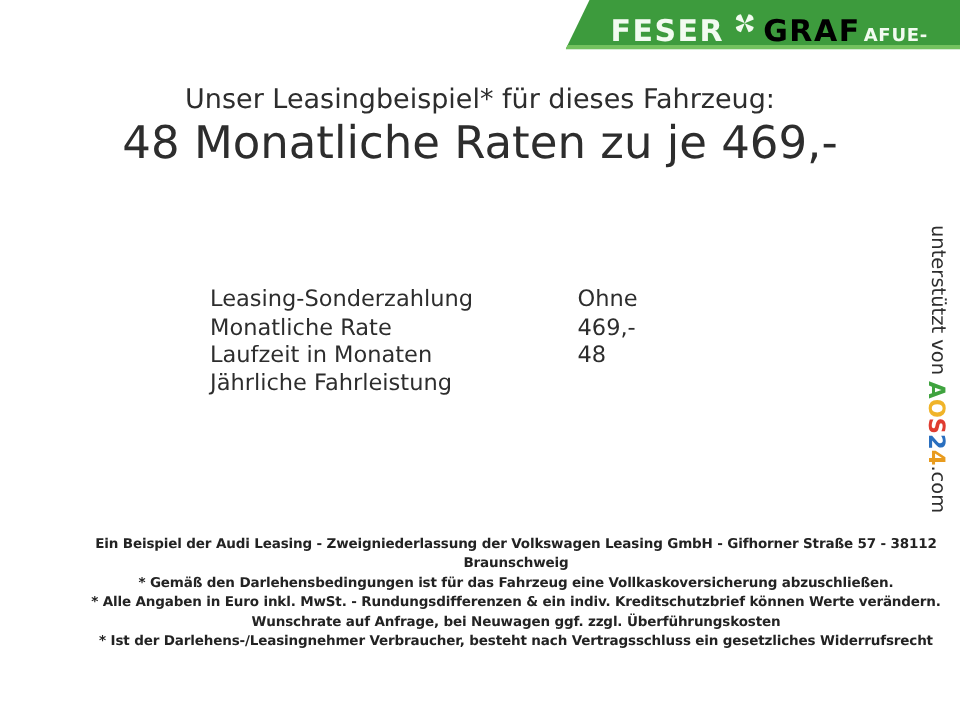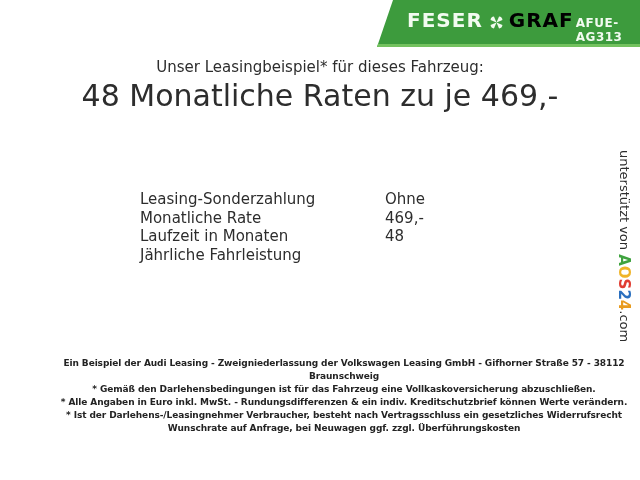--- a/index.html
+++ b/index.html
@@ -6,40 +6,40 @@
   body{
     width:640px;height:480px;
     background:#ffffff;
     font-family:"DejaVu Sans","Liberation Sans",sans-serif;
     position:relative;
     overflow:hidden;
     color:#2d2d2d;
   }
   
   .banner{
-    position:absolute;top:0;left:377px;right:0;height:47px;
+    position:absolute;top:0;left:377px;right:0;height:33px;
     clip-path:polygon(16px 0,100% 0,100% 100%,0 100%);
     display:flex;align-items:baseline;
     padding-left:30px;box-sizing:border-box;
   }
   .banner-stripe{
     position:absolute;left:0;right:0;bottom:0;height:3.5px;
   }
   .brand{
     font-size:20px;font-weight:bold;letter-spacing:1px;line-height:41px;
   }
   .clover{align-self:center;margin:2px 4px 0 5px;}
   .banner-code{
     font-size:12px;font-weight:bold;letter-spacing:.5px;margin-left:2px;
   }
   
   .heading{
     position:absolute;top:54px;left:0;right:0;text-align:center;
   }
-  .heading-line1{font-size:15px;line-height:26px;}
+  .heading-line1{font-size:18px;line-height:26px;}
   .heading-line2{font-size:30px;line-height:32px;}
   
   .details{
     position:absolute;left:140px;top:190px;font-size:15px;
   }
   .detail-row{display:flex;line-height:18.5px;}
   .detail-label{width:245px;}
   .detail-value{}
   
   .support{
@@ -101,15 +101,15 @@
 
 <div class="support">
   <span>unterstützt von </span><span class="aos-letter" style="color: rgb(63, 163, 63);">A</span><span class="aos-letter" style="color: rgb(240, 180, 41);">O</span><span class="aos-letter" style="color: rgb(224, 60, 49);">S</span><span class="aos-letter" style="color: rgb(42, 111, 191);">2</span><span class="aos-letter" style="color: rgb(232, 155, 30);">4</span><span>.com</span>
 </div>
 
 <div class="footer">
   <div class="footer-line">Ein Beispiel der Audi Leasing - Zweigniederlassung der Volkswagen Leasing GmbH - Gifhorner Straße 57 - 38112</div>
   <div class="footer-line">Braunschweig</div>
   <div class="footer-line">* Gemäß den Darlehensbedingungen ist für das Fahrzeug eine Vollkaskoversicherung abzuschließen.</div>
   <div class="footer-line">* Alle Angaben in Euro inkl. MwSt. - Rundungsdifferenzen &amp; ein indiv. Kreditschutzbrief können Werte verändern.</div>
+  <div class="footer-line">Wunschrate auf Anfrage, bei Neuwagen ggf. zzgl. Überführungskosten</div>
   <div class="footer-line">* Ist der Darlehens-/Leasingnehmer Verbraucher, besteht nach Vertragsschluss ein gesetzliches Widerrufsrecht</div>
-  <div class="footer-line">Wunschrate auf Anfrage, bei Neuwagen ggf. zzgl. Überführungskosten</div>
 </div>
 
 </body></html>

